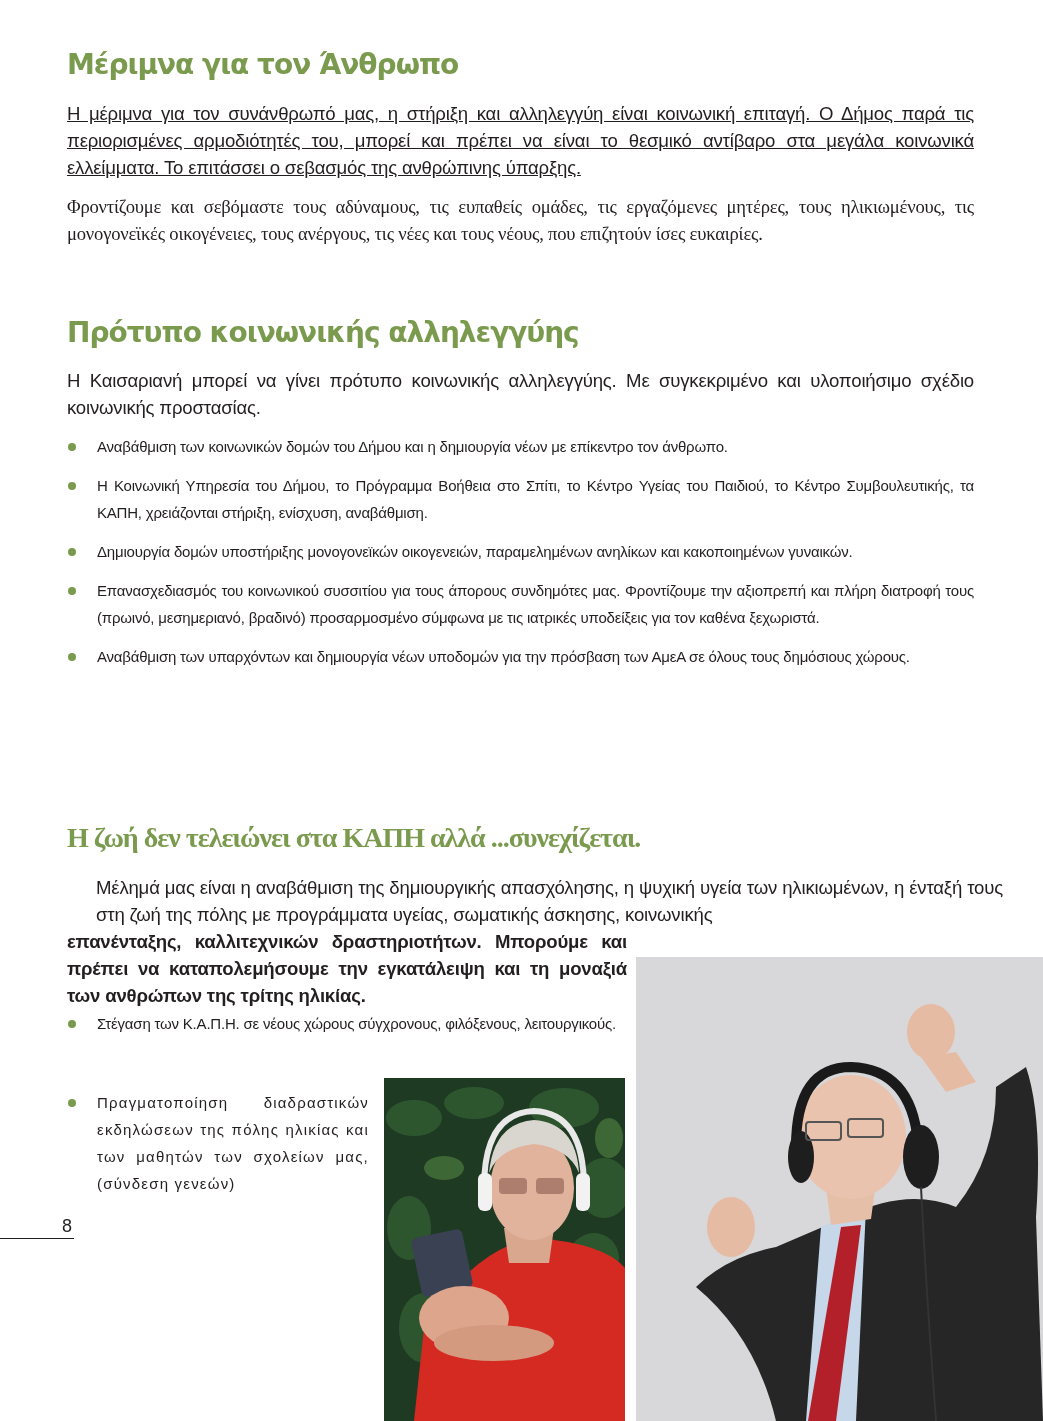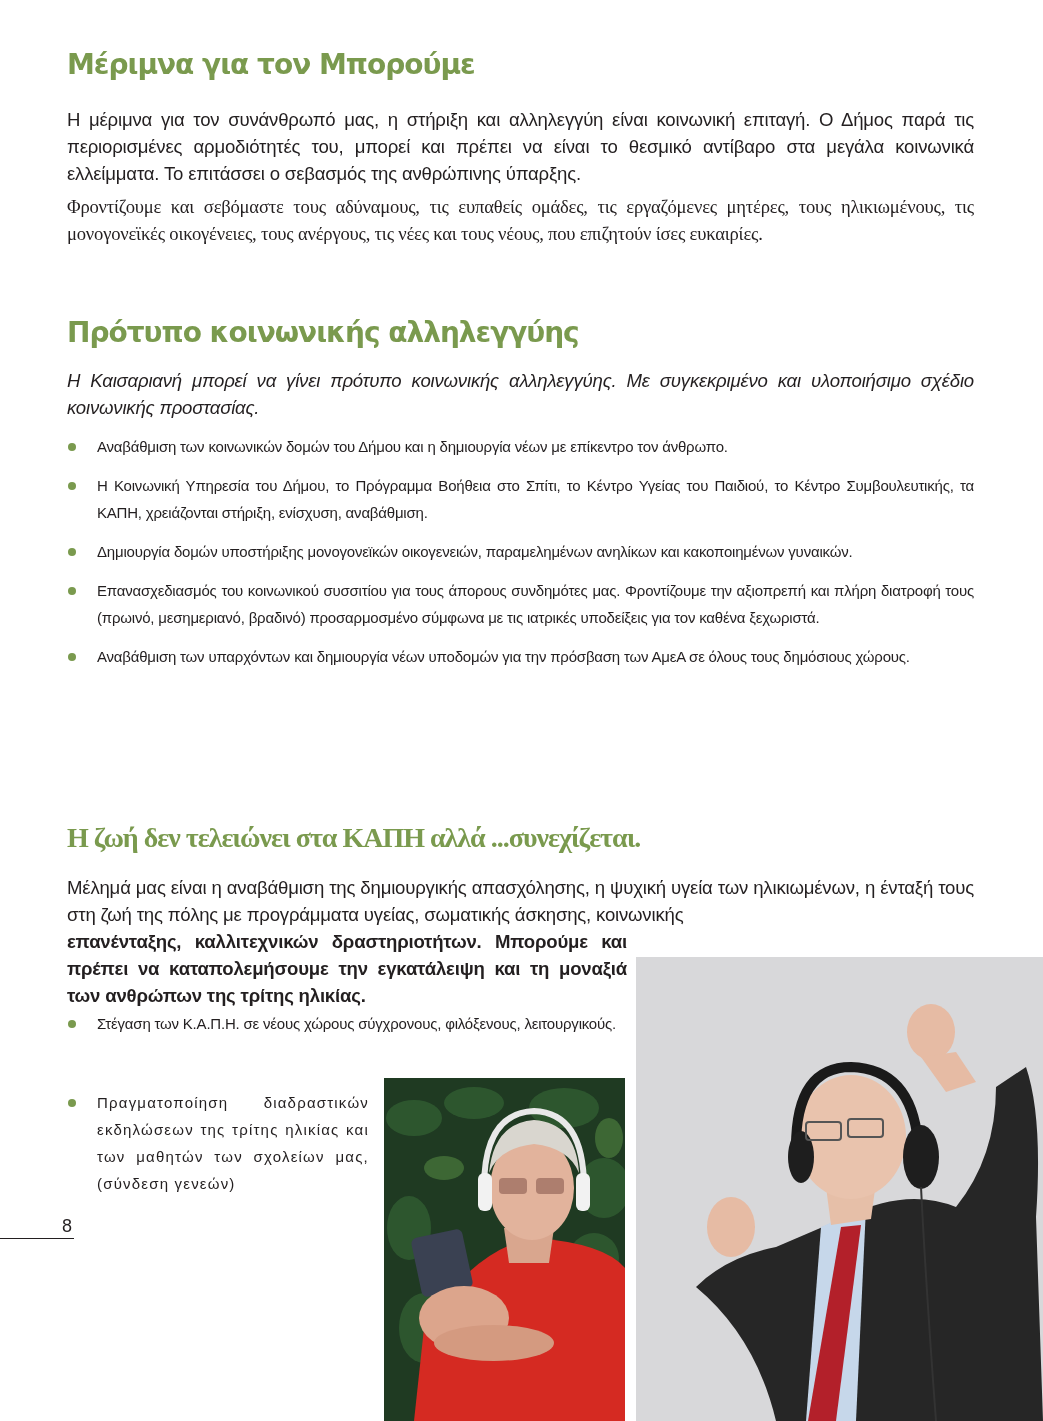--- a/index.html
+++ b/index.html
@@ -33,43 +33,43 @@
 
   .page-num {
     position: absolute; left: 0; top: 1214px; width: 74px;
     border-bottom: 1px solid #231f20; text-align: right;
     font-size: 18px; line-height: 24px; padding-right: 2px;
   }
 </style>
 </head>
 <body>
 
-<h1 class="heading" style="top:48px;">Μέριμνα για τον Μπορούμε</h1>
-<p class="para" style="top:106px;">Η μέριμνα για τον συνάνθρωπό μας, η στήριξη και αλληλεγγύη είναι κοινωνική επιταγή. Ο Δήμος παρά τις περιορισμένες αρμοδιότητές του, μπορεί και πρέπει να είναι το θεσμικό αντίβαρο στα μεγάλα κοινωνικά ελλείμματα. Το επιτάσσει ο σεβασμός της ανθρώπινης ύπαρξης.</p>
+<h1 class="heading" style="top:48px;">Μέριμνα για τον Άνθρωπο</h1>
+<p class="para" style="top:100px;text-decoration:underline;">Η μέριμνα για τον συνάνθρωπό μας, η στήριξη και αλληλεγγύη είναι κοινωνική επιταγή. Ο Δήμος παρά τις περιορισμένες αρμοδιότητές του, μπορεί και πρέπει να είναι το θεσμικό αντίβαρο στα μεγάλα κοινωνικά ελλείμματα. Το επιτάσσει ο σεβασμός της ανθρώπινης ύπαρξης.</p>
 <p class="para" style="top:193px;font-family:Liberation Serif, serif;">Φροντίζουμε και σεβόμαστε τους αδύναμους, τις ευπαθείς ομάδες, τις εργαζόμενες μητέρες, τους ηλικιωμένους, τις μονογονεϊκές οικογένειες, τους ανέργους, τις νέες και τους νέους, που επιζητούν ίσες ευκαιρίες.</p>
 
 <h1 class="heading" style="top:316px;">Πρότυπο κοινωνικής αλληλεγγύης</h1>
-<p class="para" style="top:367px;font-style:italic;">Η Καισαριανή μπορεί να γίνει πρότυπο κοινωνικής αλληλεγγύης. Με συγκεκριμένο και υλοποιήσιμο σχέδιο κοινωνικής προστασίας.</p>
+<p class="para" style="top:367px;">Η Καισαριανή μπορεί να γίνει πρότυπο κοινωνικής αλληλεγγύης. Με συγκεκριμένο και υλοποιήσιμο σχέδιο κοινωνικής προστασίας.</p>
 <ul class="bullet-list" style="top:433px;">
   <li><span class="bullet-dot"></span><span>Αναβάθμιση των κοινωνικών δομών του Δήμου και η δημιουργία νέων με επίκεντρο τον άνθρωπο.</span></li>
   <li><span class="bullet-dot"></span><span>Η Κοινωνική Υπηρεσία του Δήμου, το Πρόγραμμα Βοήθεια στο Σπίτι, το Κέντρο Υγείας του Παιδιού, το Κέντρο Συμβουλευτικής, τα ΚΑΠΗ, χρειάζονται στήριξη, ενίσχυση, αναβάθμιση.</span></li>
   <li><span class="bullet-dot"></span><span>Δημιουργία δομών υποστήριξης μονογονεϊκών οικογενειών, παραμελημένων ανηλίκων και κακοποιημένων γυναικών.</span></li>
   <li><span class="bullet-dot"></span><span>Επανασχεδιασμός του κοινωνικού συσσιτίου για τους άπορους συνδημότες μας. Φροντίζουμε την αξιοπρεπή και πλήρη διατροφή τους (πρωινό, μεσημεριανό, βραδινό) προσαρμοσμένο σύμφωνα με τις ιατρικές υποδείξεις για τον καθένα ξεχωριστά.</span></li>
   <li><span class="bullet-dot"></span><span>Αναβάθμιση των υπαρχόντων και δημιουργία νέων υποδομών για την πρόσβαση των ΑμεΑ σε όλους τους δημόσιους χώρους.</span></li>
 </ul>
 
 <h1 class="heading" style="top:822px;font-family:Liberation Serif, serif;">Η ζωή δεν τελειώνει στα ΚΑΠΗ αλλά ...συνεχίζεται.</h1>
-<p class="para" style="top:874px;">Μέλημά μας είναι η αναβάθμιση της δημιουργικής απασχόλησης, η ψυχική υγεία των ηλικιωμένων, η ένταξή τους στη ζωή της πόλης με προγράμματα υγείας, σωματικής άσκησης, κοινωνικής</p>
+<p class="para" style="top:874px;margin-left:29px;">Μέλημά μας είναι η αναβάθμιση της δημιουργικής απασχόλησης, η ψυχική υγεία των ηλικιωμένων, η ένταξή τους στη ζωή της πόλης με προγράμματα υγείας, σωματικής άσκησης, κοινωνικής</p>
 <p class="para" style="top:928px; width:560px;font-weight:bold;">επανένταξης, καλλιτεχνικών δραστηριοτήτων. Μπορούμε και πρέπει να καταπολεμήσουμε την εγκατάλειψη και τη μοναξιά των ανθρώπων της τρίτης ηλικίας.</p>
 
 <ul class="bullet-list" style="top:1010px; width:560px;">
   <li><span class="bullet-dot"></span><span>Στέγαση των Κ.Α.Π.Η. σε νέους χώρους σύγχρονους, φιλόξενους, λειτουργικούς.</span></li>
 </ul>
 <ul class="bullet-list" style="top:1089px; width:302px;">
-  <li style="letter-spacing:1.2px;"><span class="bullet-dot"></span><span>Πραγματοποίηση διαδραστικών εκδηλώσεων της τρίτης ηλικίας και των μαθητών των σχολείων μας, (σύνδεση γενεών)</span></li>
+  <li style="letter-spacing:1.2px;"><span class="bullet-dot"></span><span>Πραγματοποίηση διαδραστικών εκδηλώσεων της πόλης ηλικίας και των μαθητών των σχολείων μας, (σύνδεση γενεών)</span></li>
 </ul>
 
 <div class="photo" style="left:384px; top:1078px; width:241px; height:343px;">
   <svg viewBox="0 0 241 343" preserveAspectRatio="none">
     <rect width="241" height="343" fill="#1f3a22"></rect>
     <g fill="#2f5a30" opacity="0.9">
       <ellipse cx="30" cy="40" rx="28" ry="18"></ellipse>
       <ellipse cx="90" cy="25" rx="30" ry="16"></ellipse>
       <ellipse cx="180" cy="30" rx="35" ry="20"></ellipse>
       <ellipse cx="220" cy="110" rx="26" ry="30"></ellipse>

